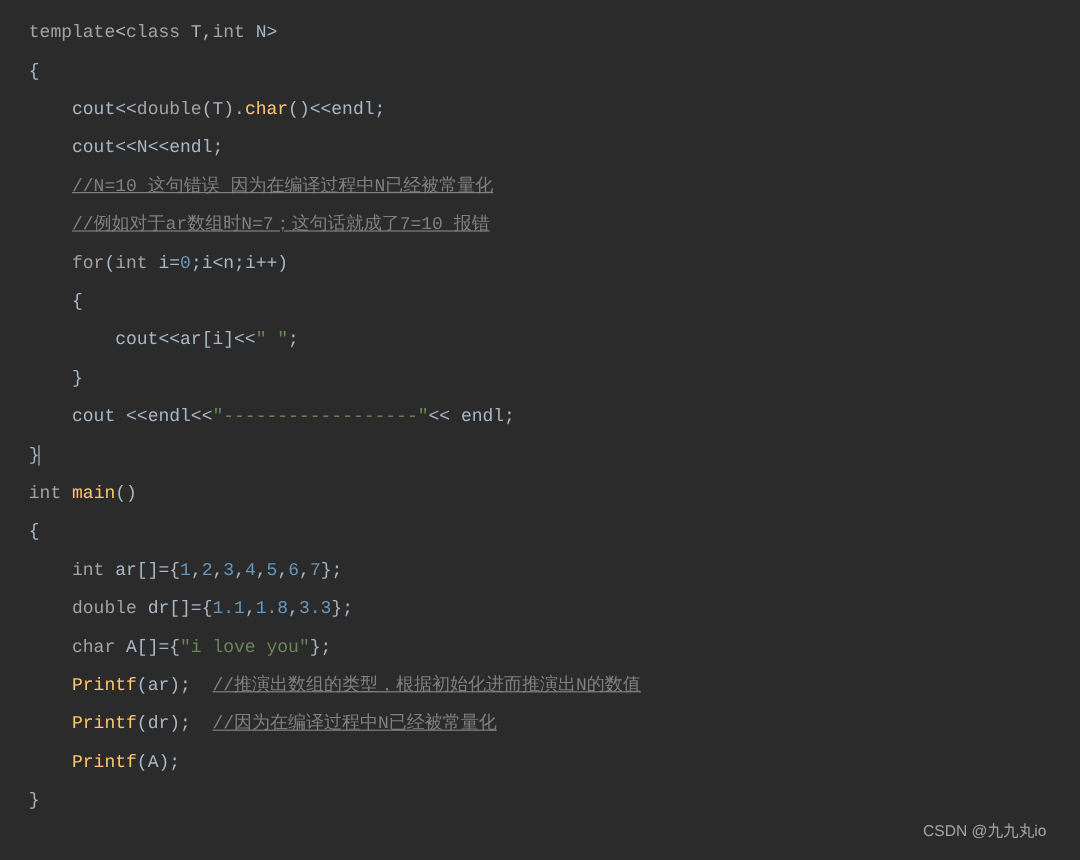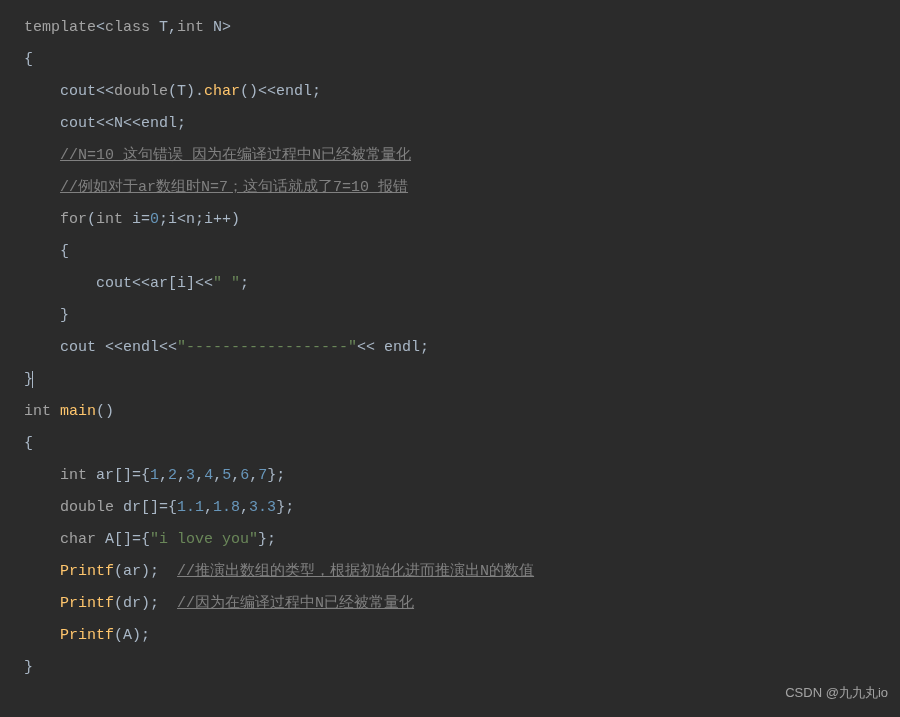--- a/index.html
+++ b/index.html
@@ -17,21 +17,21 @@
   }
   .line { white-space: pre; }
   .kw { color: #a3a3a3; }          
   .fn { color: #ffc66d; }          
   .str { color: #6a8759; }         
   .num { color: #6897bb; }         
   .cmt { color: #808080; text-decoration: underline; }         
   .default { color: #a9b7c6; }
   .watermark {
     position: absolute;
-    right: 12px;
+    right: 28px;
     bottom: 8px;
     color: #cccccc;
     font-size: 13px;
     opacity: 0.75;
     font-family: Arial, sans-serif;
   }
   .cursor {
     border-left: 1px solid #a9b7c6;
     margin-left: -1px;
   }

